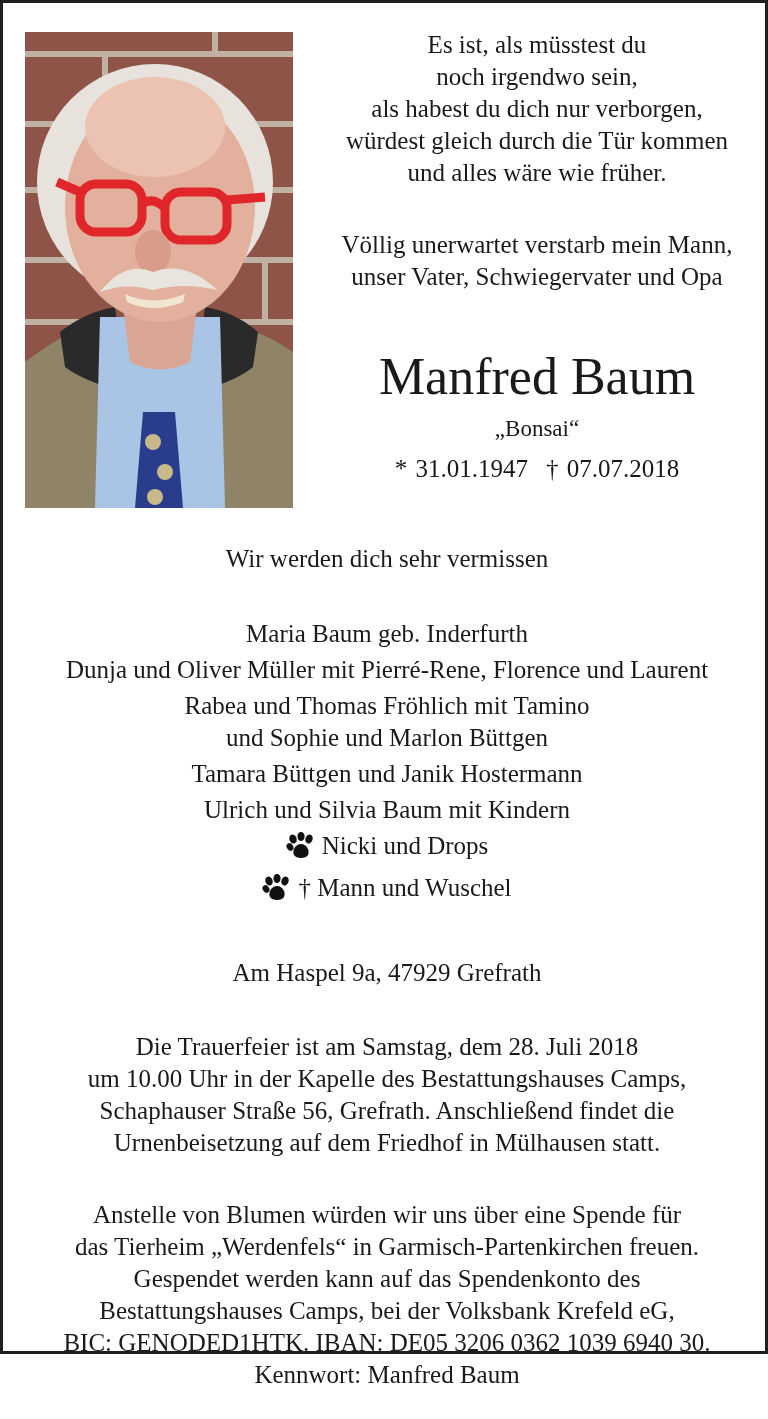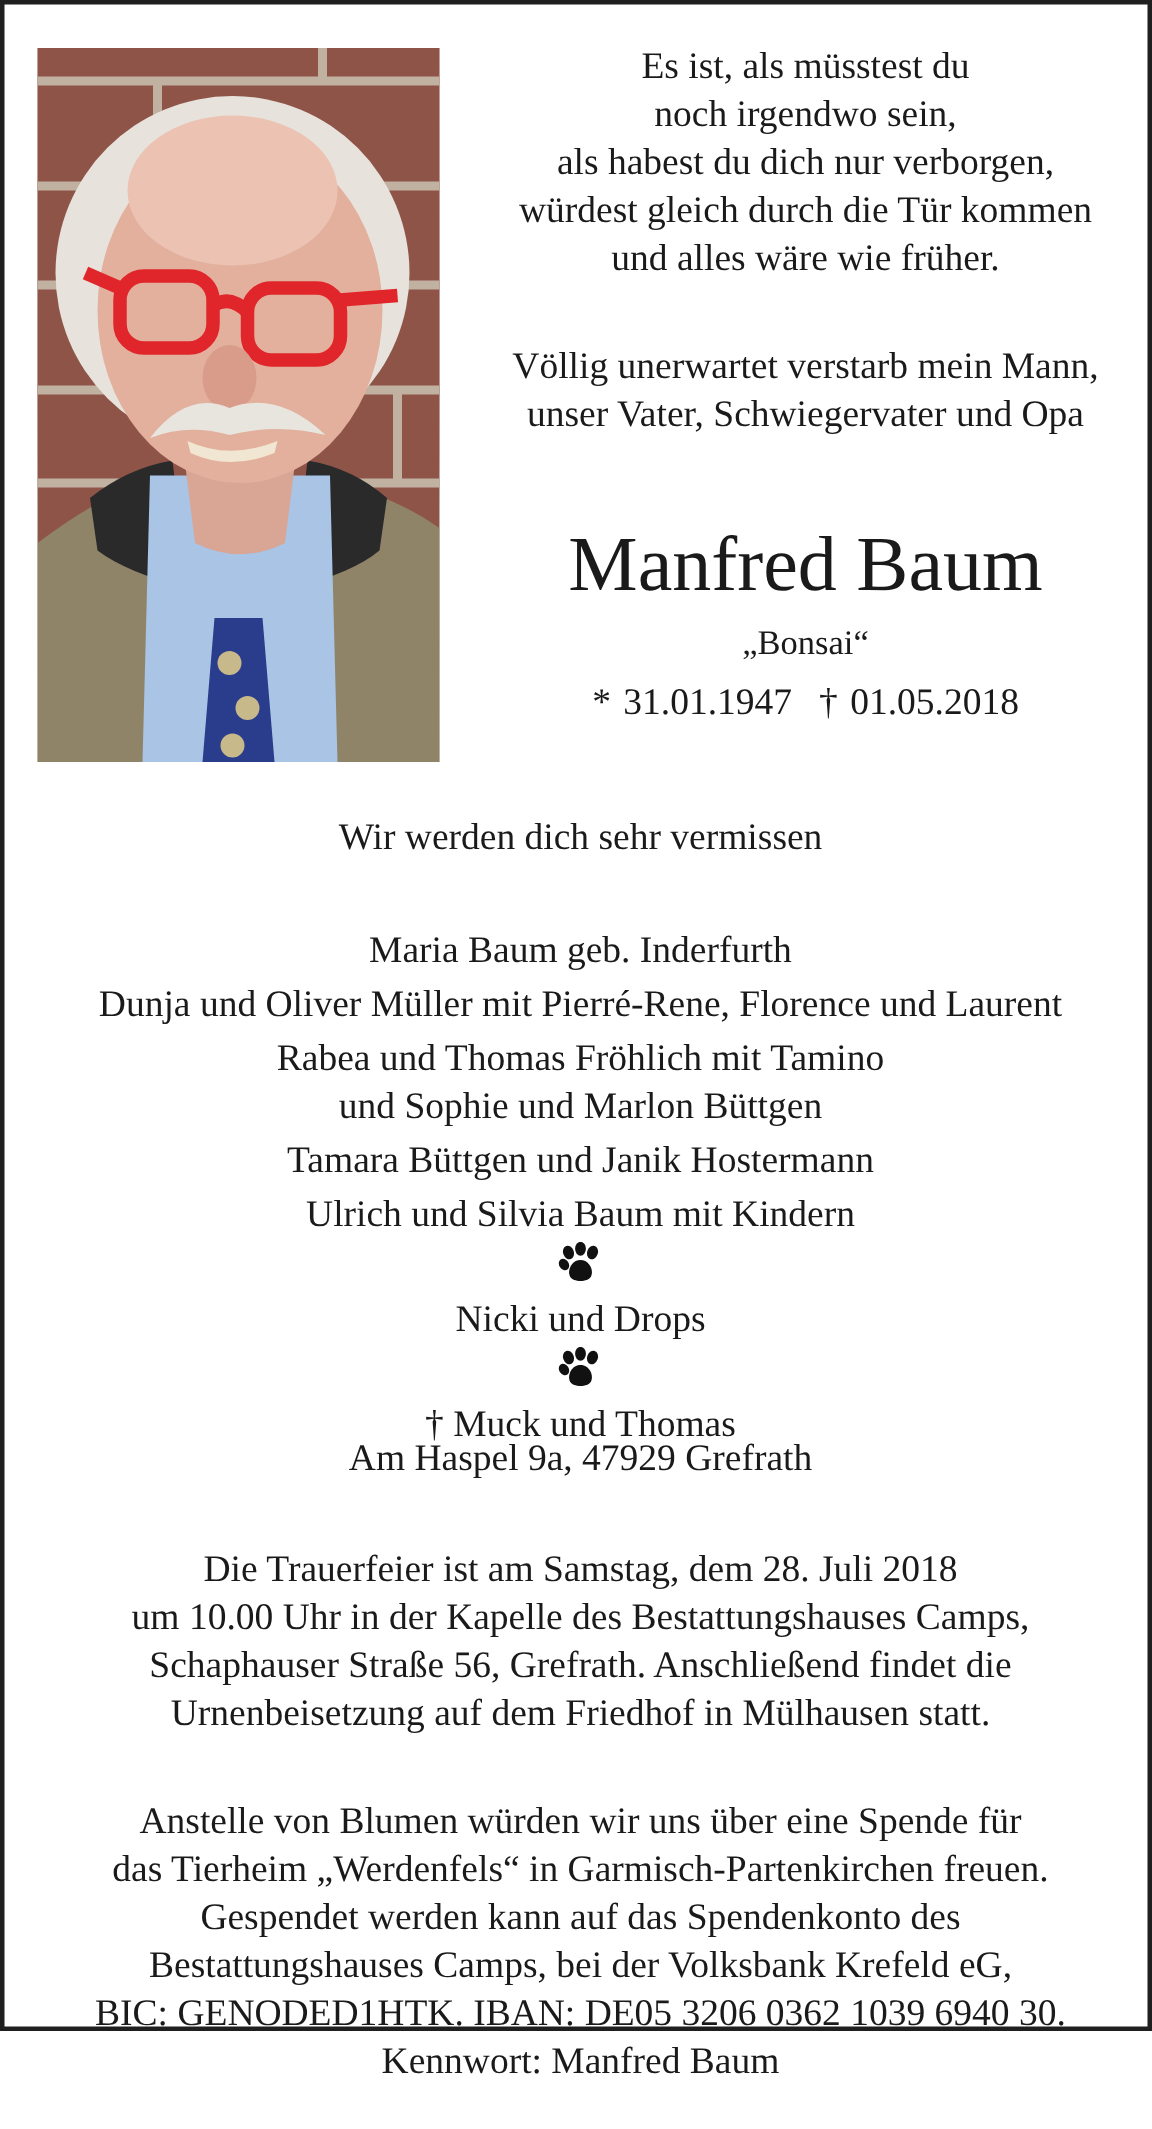--- a/index.html
+++ b/index.html
@@ -45,21 +45,21 @@
   }
   .dates .gap { display: inline-block; width: 18px; }
   .section {
     position: absolute; left: 0; width: 768px;
     text-align: center; font-size: 25px;
   }
   .section p { margin: 0; }
   .missed { top: 540px; line-height: 32px; }
   .family { top: 613px; line-height: 36px; }
   .family .two-line { line-height: 32px; margin-top: 2px; margin-bottom: 2px; }
-  .family .pet { display: inline-flex; align-items: center; gap: 6px; flex-direction: column; }
+  .family .pet { display: inline-flex; align-items: center; gap: 6px; }
   .paw { display: inline-block; width: 30px; height: 28px; vertical-align: -4px; }
   .address { top: 954px; line-height: 32px; }
   .ceremony { top: 1028px; line-height: 32px; }
   .donation { top: 1196px; line-height: 32px; }
 </style>
 </head>
 <body>
 
 <div class="frame">
 
@@ -122,21 +122,21 @@
   </div>
 
   <div class="intro">
     <p>Völlig unerwartet verstarb mein Mann,</p>
     <p>unser Vater, Schwiegervater und Opa</p>
   </div>
 
   <div class="name">Manfred Baum</div>
   <div class="nickname">„Bonsai“</div>
   <div class="dates">
-    <span>* 31.01.1947</span><span class="gap"></span><span>† 01.05.2018</span>
+    <span>* 31.01.1947</span><span class="gap"></span><span>† 07.07.2018</span>
   </div>
 
   <div class="section missed">
     <p>Wir werden dich sehr vermissen</p>
   </div>
 
   <div class="section family">
     <p>Maria Baum geb. Inderfurth</p>
     <p>Dunja und Oliver Müller mit Pierré-Rene, Florence und Laurent</p>
     <div class="two-line">
@@ -159,21 +159,21 @@
     </p>
     <p>
       <span class="pet">
         <svg class="paw" viewBox="0 0 30 28">
           <ellipse cx="7" cy="7" rx="3.6" ry="4.6" transform="rotate(-20 7 7)" fill="#111"></ellipse>
           <ellipse cx="15" cy="4.5" rx="3.6" ry="4.6" fill="#111"></ellipse>
           <ellipse cx="23" cy="7" rx="3.6" ry="4.6" transform="rotate(20 23 7)" fill="#111"></ellipse>
           <ellipse cx="4" cy="15" rx="3.2" ry="4" transform="rotate(-35 4 15)" fill="#111"></ellipse>
           <path d="M15 12 C9 12 6 19 8 23 C10 27 20 27 22 23 C24 19 21 12 15 12 Z" fill="#111"></path>
         </svg>
-        <span>† Muck und Thomas</span>
+        <span>† Mann und Wuschel</span>
       </span>
     </p>
   </div>
 
   <div class="section address">
     <p>Am Haspel 9a, 47929 Grefrath</p>
   </div>
 
   <div class="section ceremony">
     <p>Die Trauerfeier ist am Samstag, dem 28. Juli 2018</p>

